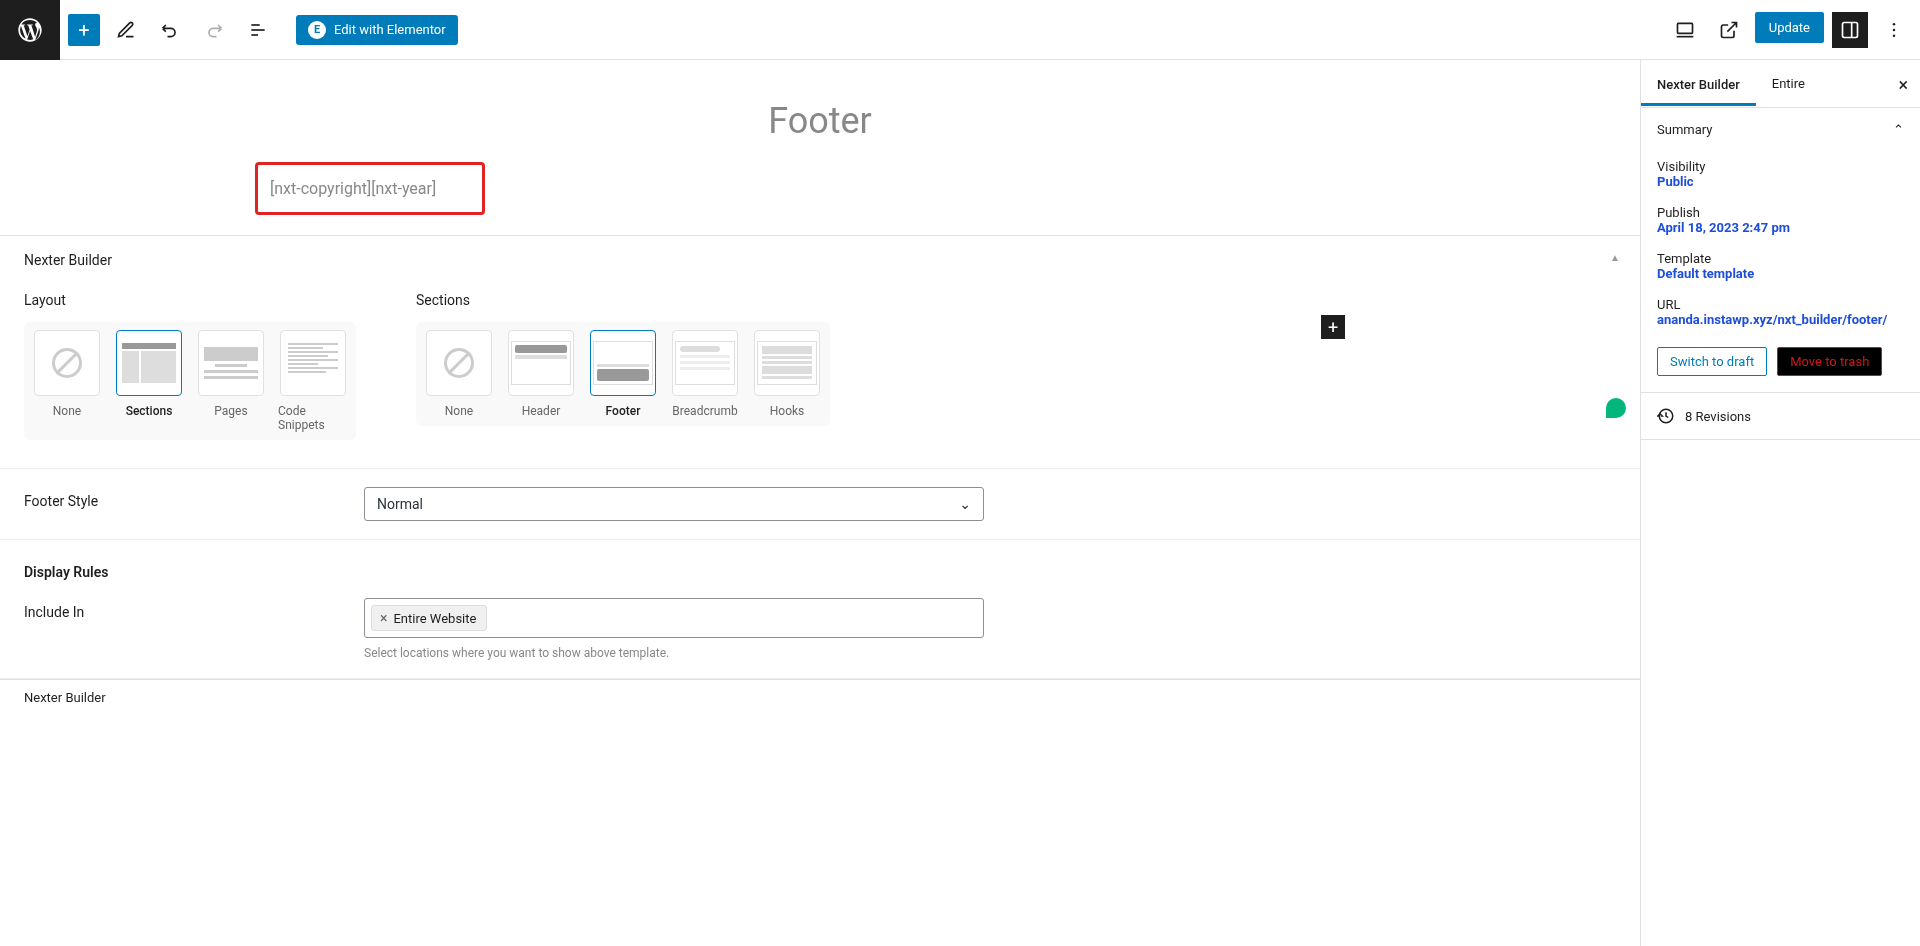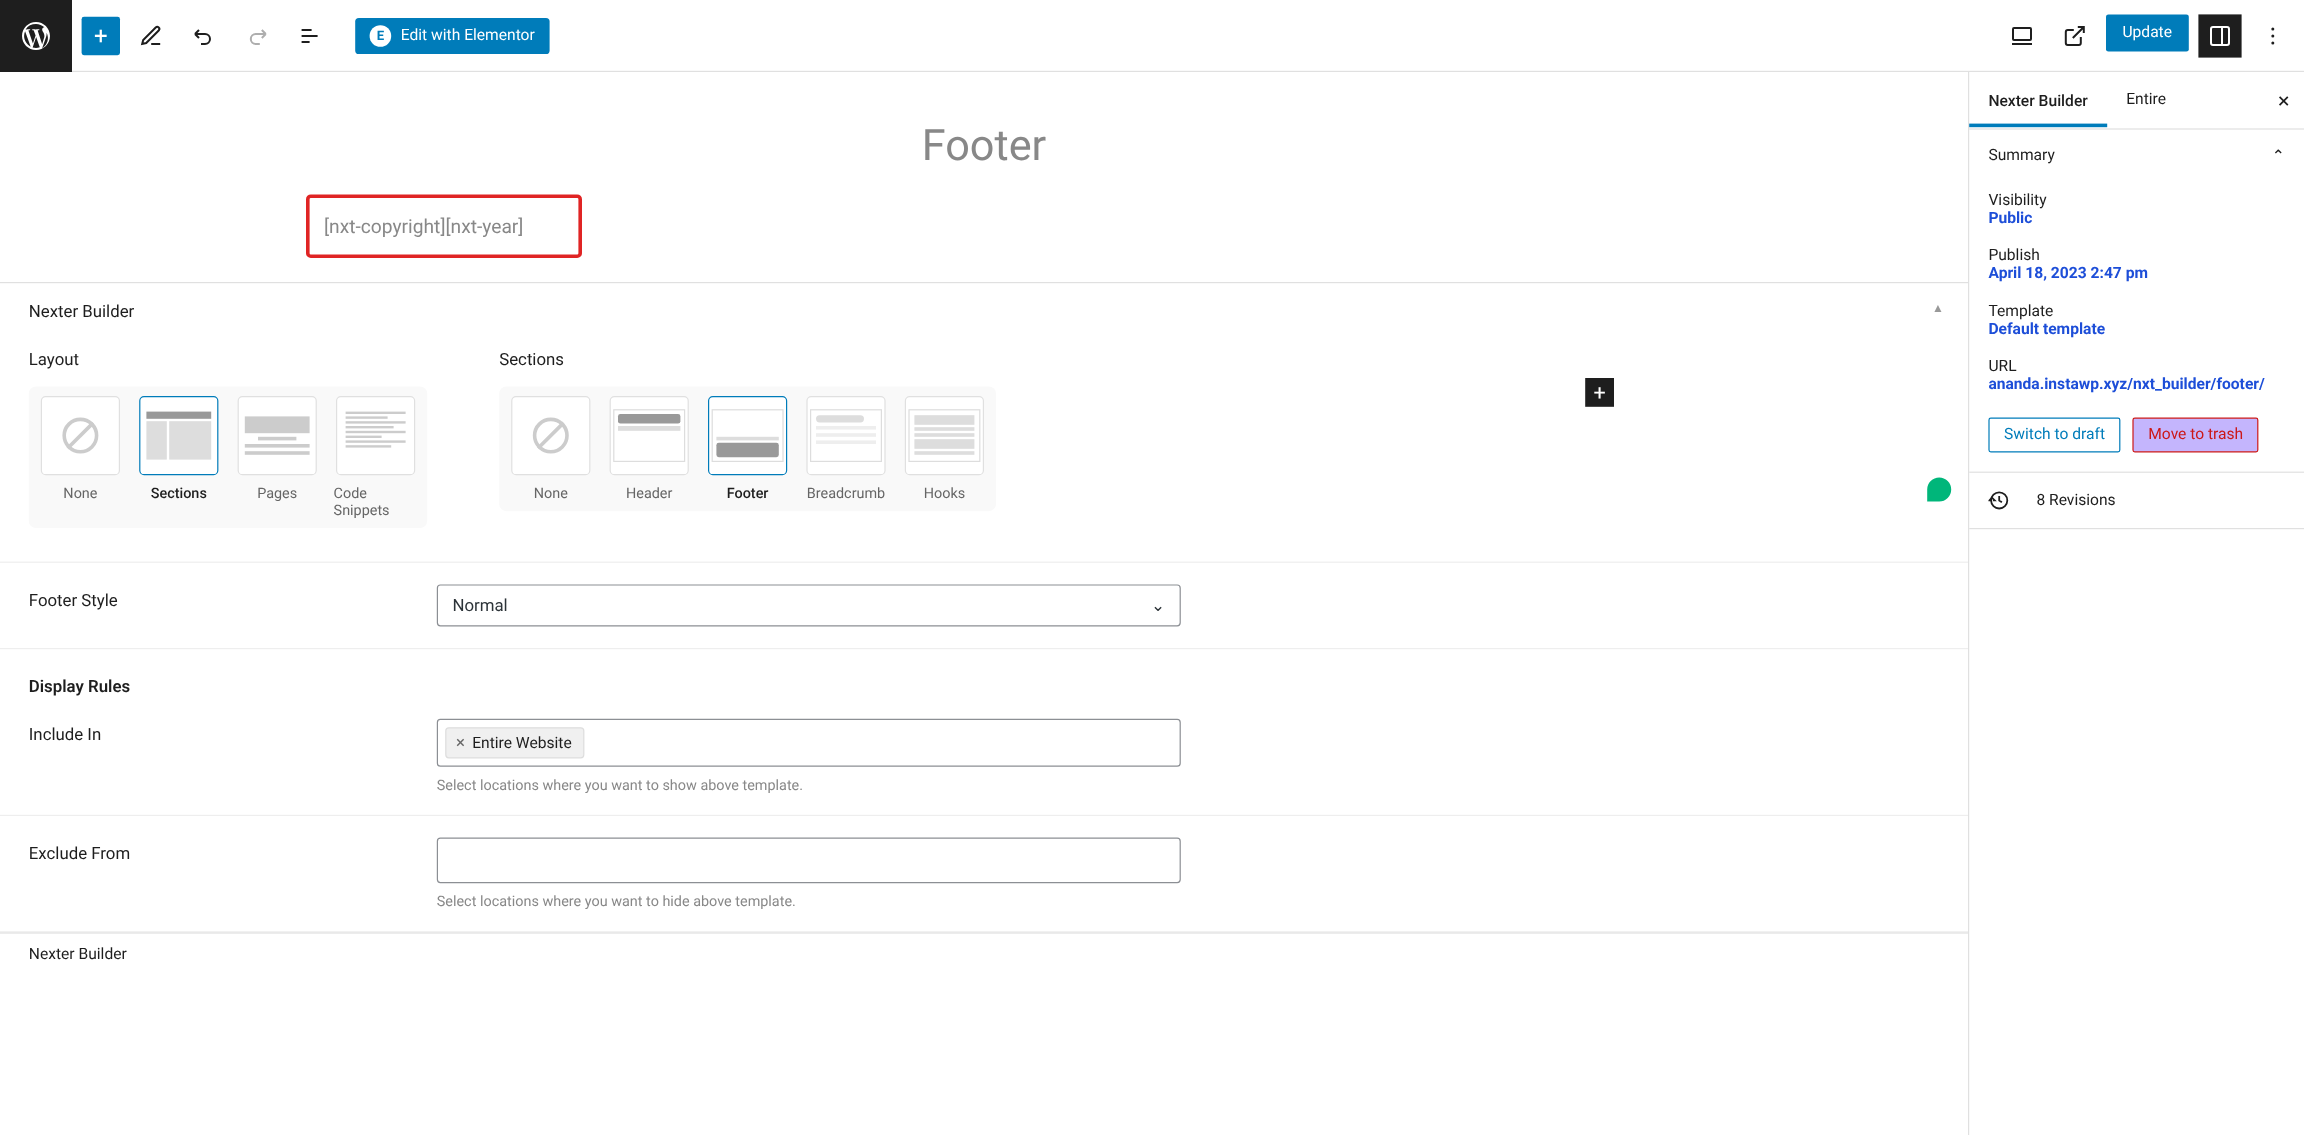--- a/index.html
+++ b/index.html
@@ -87,23 +87,23 @@
 
 .summary-panel { border-bottom: 1px solid #e0e0e0; }
 .summary-header { padding: 14px 16px; display: flex; justify-content: space-between; font-size: 13px; cursor: pointer; }
 .summary-body { padding: 0 16px 16px; }
 .summary-row { display: flex; padding: 8px 0; font-size: 13px; flex-direction: column; }
 .summary-key { width: 110px; color: #1e1e1e; }
 .summary-val { color: #007cba; flex: 1; word-break: break-word; }
 .summary-val a { color: #1d4ed8; text-decoration: none; font-weight: bold; }
 .action-btns { display: flex; gap: 10px; margin-top: 12px; }
 .draft-btn { border: 1px solid #007cba; color: #007cba; padding: 6px 12px; border-radius: 2px; font-size: 13px; cursor: pointer; background: #fff; }
-.trash-btn { border: 1px solid #cc1818; color: #cc1818; padding: 6px 12px; border-radius: 2px; font-size: 13px; cursor: pointer; background: #c4b5fd; }
-
-.revisions { padding: 14px 16px; display: flex; align-items: center; gap: 22px; font-size: 13px; border-bottom: 1px solid #e0e0e0; }
+.trash-btn { border: 1px solid #cc1818; color: #cc1818; padding: 6px 12px; border-radius: 2px; font-size: 13px; cursor: pointer; background: #000000; }
+
+.revisions { padding: 14px 16px; display: flex; align-items: center; gap: 10px; font-size: 13px; border-bottom: 1px solid #e0e0e0; }
 .revisions svg { width: 18px; height: 18px; }
 
 svg.icon { width: 20px; height: 20px; }
 </style>
 </head>
 <body>
 
 <div class="top-bar">
   <div class="wp-logo">
     <svg viewBox="0 0 24 24">
@@ -300,27 +300,20 @@
         <div class="form-row">
           <div class="form-row-label">Include In</div>
           <div class="form-row-control">
             <div class="tag-input">
               <div class="tag-chip">
                 <span class="tag-x">×</span>
                 <span>Entire Website</span>
               </div>
             </div>
             <div class="help-text">Select locations where you want to show above template.</div>
-          </div>
-        </div>
-        <div class="form-row">
-          <div class="form-row-label">Exclude From</div>
-          <div class="form-row-control">
-            <div class="tag-input"></div>
-            <div class="help-text">Select locations where you want to hide above template.</div>
           </div>
         </div>
       </div>
 
       <div class="bottom-crumb">Nexter Builder</div>
     </div>
   </div>
 
   <div class="right-sidebar">
     <div class="sidebar-tabs">

